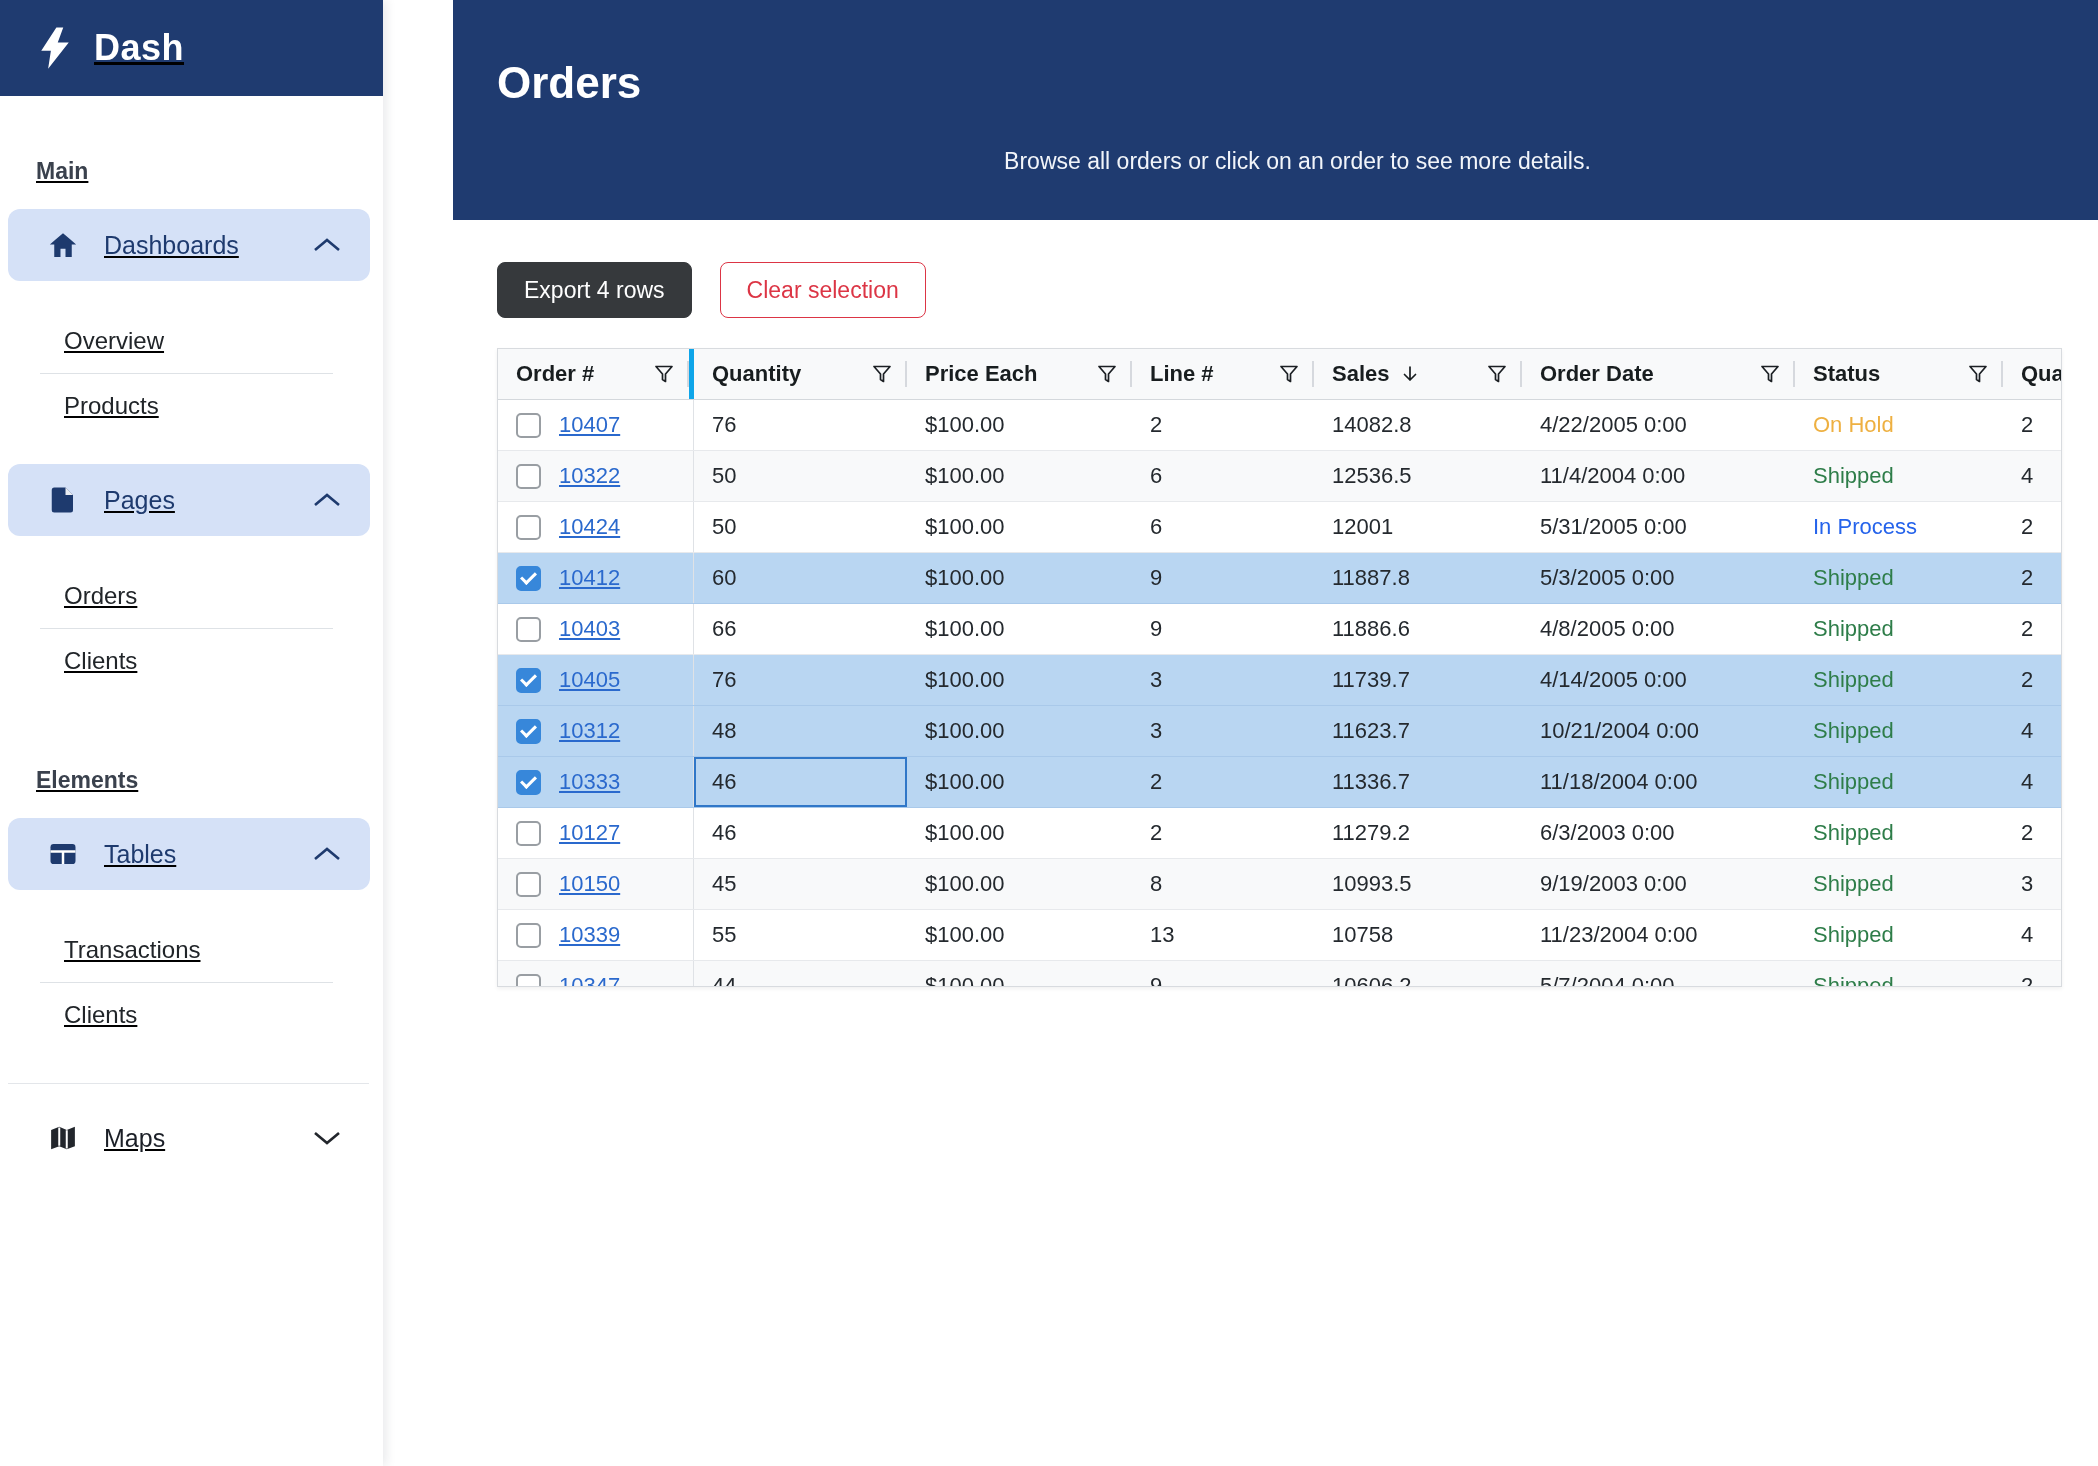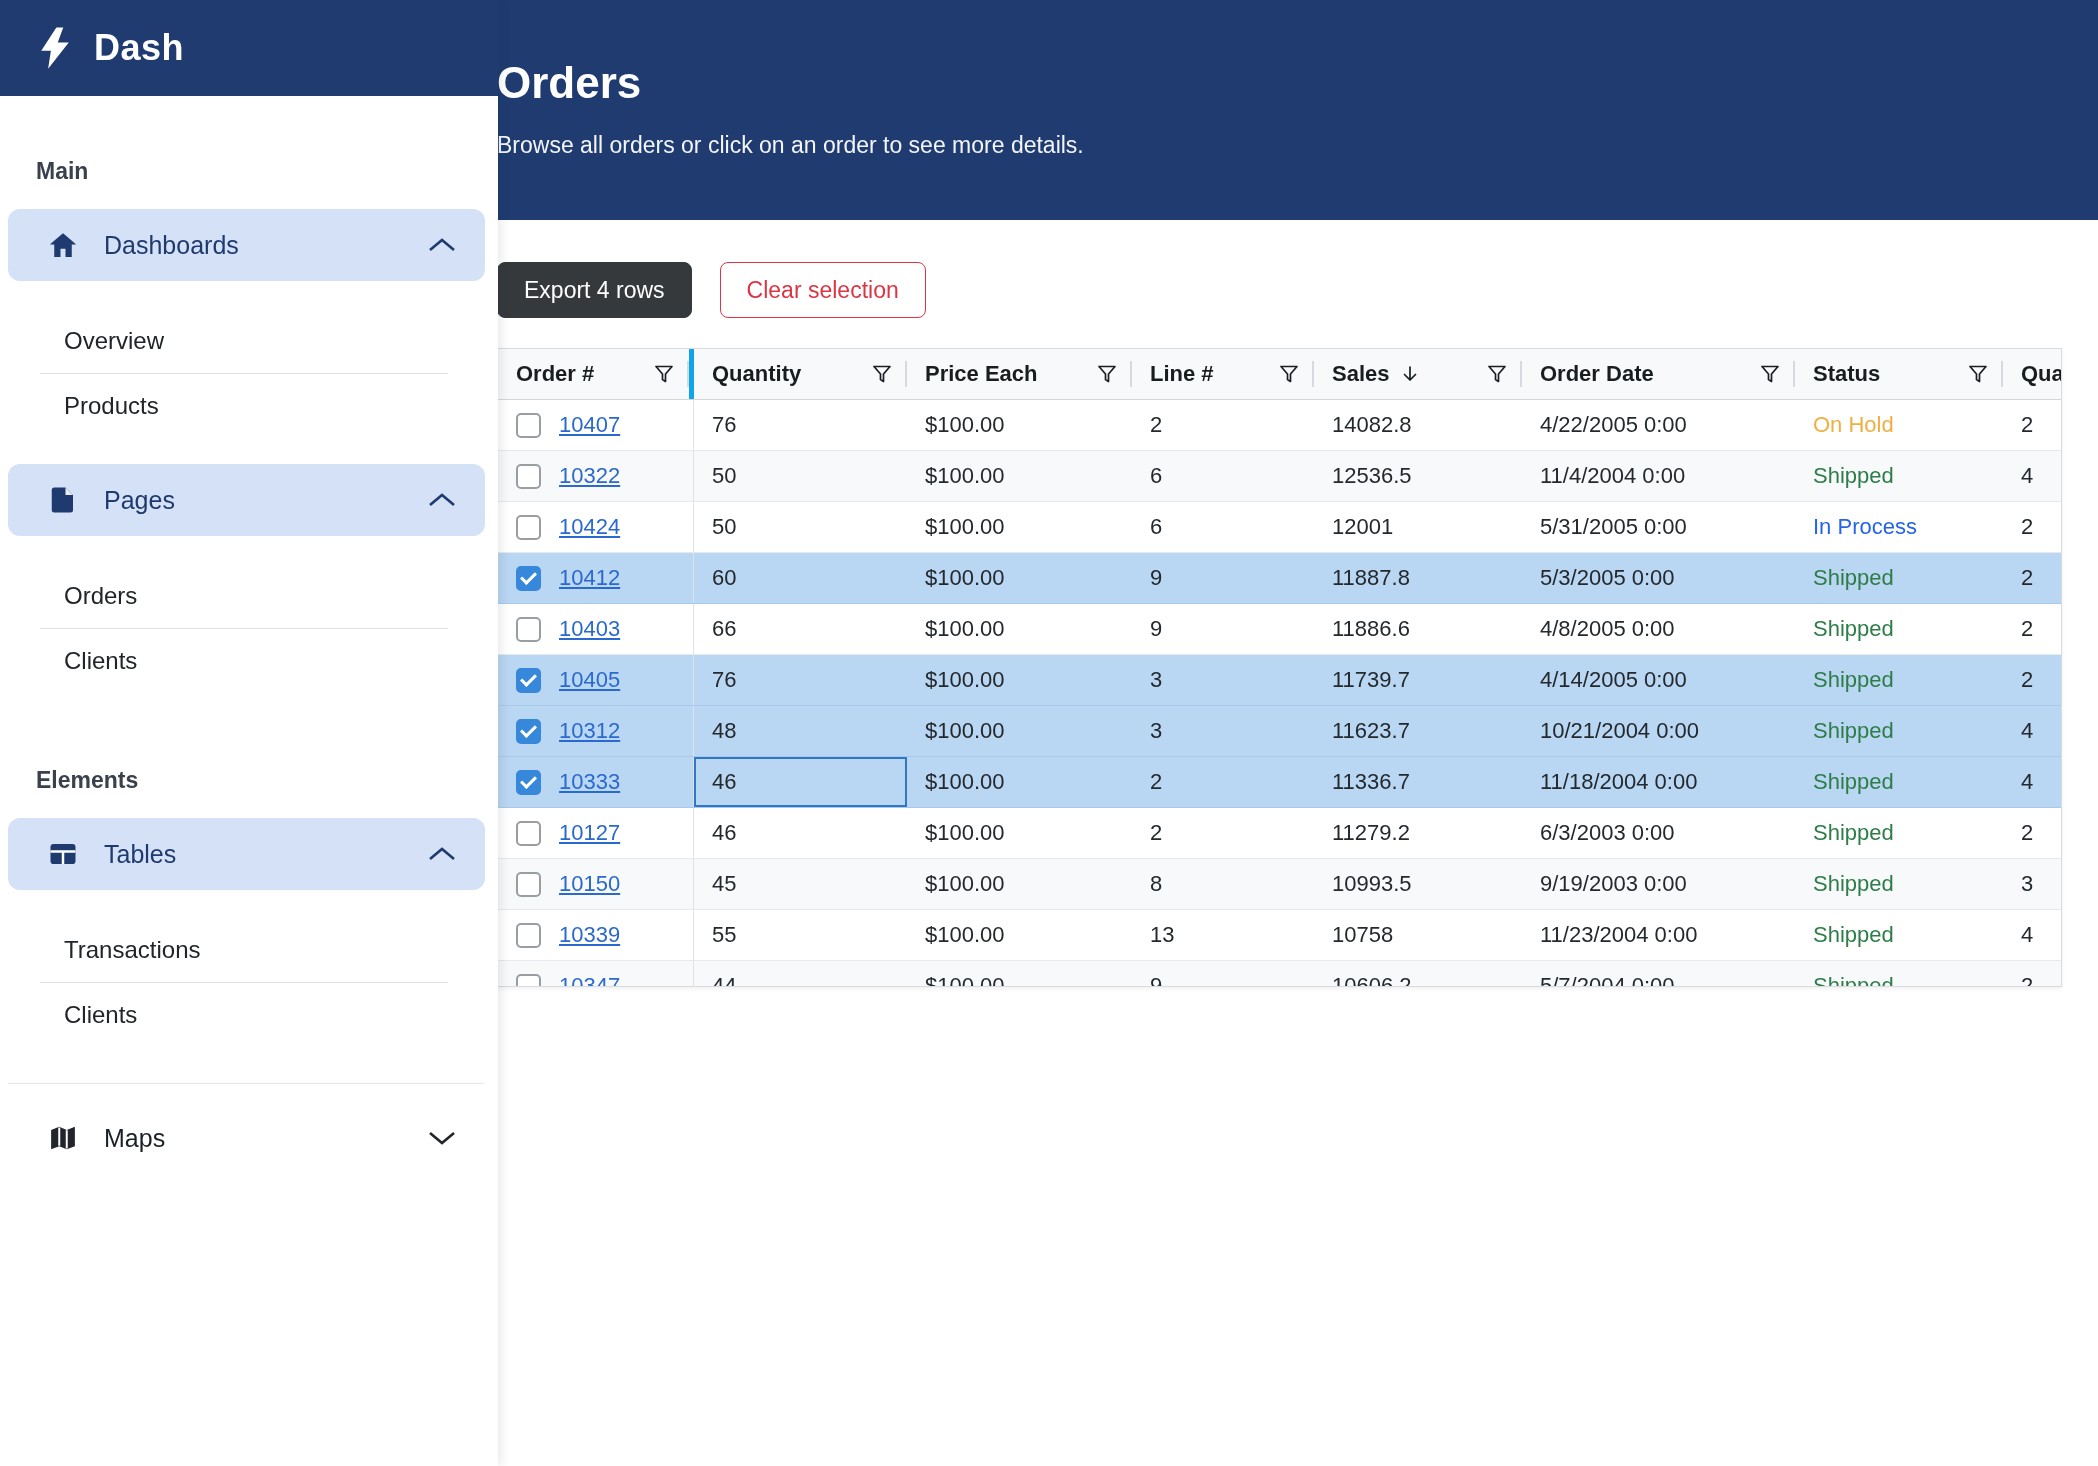--- a/index.html
+++ b/index.html
@@ -1,21 +1,21 @@
 <!DOCTYPE html>
 <html><head>
 <meta charset="utf-8">
 <style>
   * { box-sizing: border-box; margin: 0; padding: 0; }
   html, body { width: 2098px; height: 1466px; overflow: hidden; background: #fff;
     font-family: "Liberation Sans", "DejaVu Sans", sans-serif; }
 
   
-  .sidebar { position: fixed; left: 0; top: 0; width: 498px; height: 100%;
-    background: #fff; box-shadow: 3px 0 10px rgba(25,35,60,.10); z-index: 5; }
+  .sidebar { position: fixed; left: 0; top: 0; width: 383px; height: 100%;
+    background: #fff; box-shadow: 3px 0 10px rgba(25,35,60,.10); z-index: 5; text-decoration: underline; }
   .brand { height: 96px; background: #1f3b70; display: flex; align-items: center; padding-left: 38px; }
   .brand .bolt { width: 34px; height: 44px; margin-right: 22px; }
   .brand-name { color: #fff; font-size: 36px; font-weight: bold; letter-spacing: .5px; }
 
   .nav { padding-top: 62px; }
   .section-label { margin: 0 0 24px 36px; font-size: 23px; font-weight: bold; color: #3a414d; }
   .section-label.second { margin-top: 74px; }
 
   .nav-group { height: 72px; margin: 0 13px 0 8px; display: flex; align-items: center;
     padding: 0 28px 0 40px; border-radius: 12px; cursor: pointer; }
@@ -28,21 +28,21 @@
   .sub-list { margin: 28px 0 26px 0; }
   .sub-item { height: 64px; display: flex; align-items: center; padding-left: 64px;
     font-size: 24px; color: #212529; cursor: pointer; }
   .sub-divider { border-top: 1px solid #dee2e6; margin: 0 50px 0 40px; }
   .side-divider { border-top: 1px solid #e3e6ea; margin: 36px 14px 18px 8px; }
 
   
   .main { margin-left: 453px; }
   .hero { height: 220px; background: #1f3b70; padding: 58px 0 0 44px; }
   .hero-title { color: #fff; font-size: 44px; font-weight: bold; }
-  .hero-sub { color: #f2f5fa; font-size: 23px; margin-top: 24px; }
+  .hero-sub { color: #f2f5fa; font-size: 23px; margin-top: 40px; text-align: center; }
 
   .toolbar { margin: 42px 0 0 44px; display: flex; gap: 28px; }
   .btn { height: 56px; display: inline-flex; align-items: center; padding: 0 26px;
     font-size: 23px; border-radius: 8px; cursor: pointer; border: 1px solid transparent;
     font-family: inherit; text-align: center; }
   .btn-export { background: #36393c; color: #fff; border-color: #36393c; }
   .btn-clear { background: #fff; color: #dc3545; border-color: #dc3545; }
 
   
   .grid { margin: 30px 0 0 44px; width: 1565px; height: 639px; border: 1px solid #d8dbdf;

